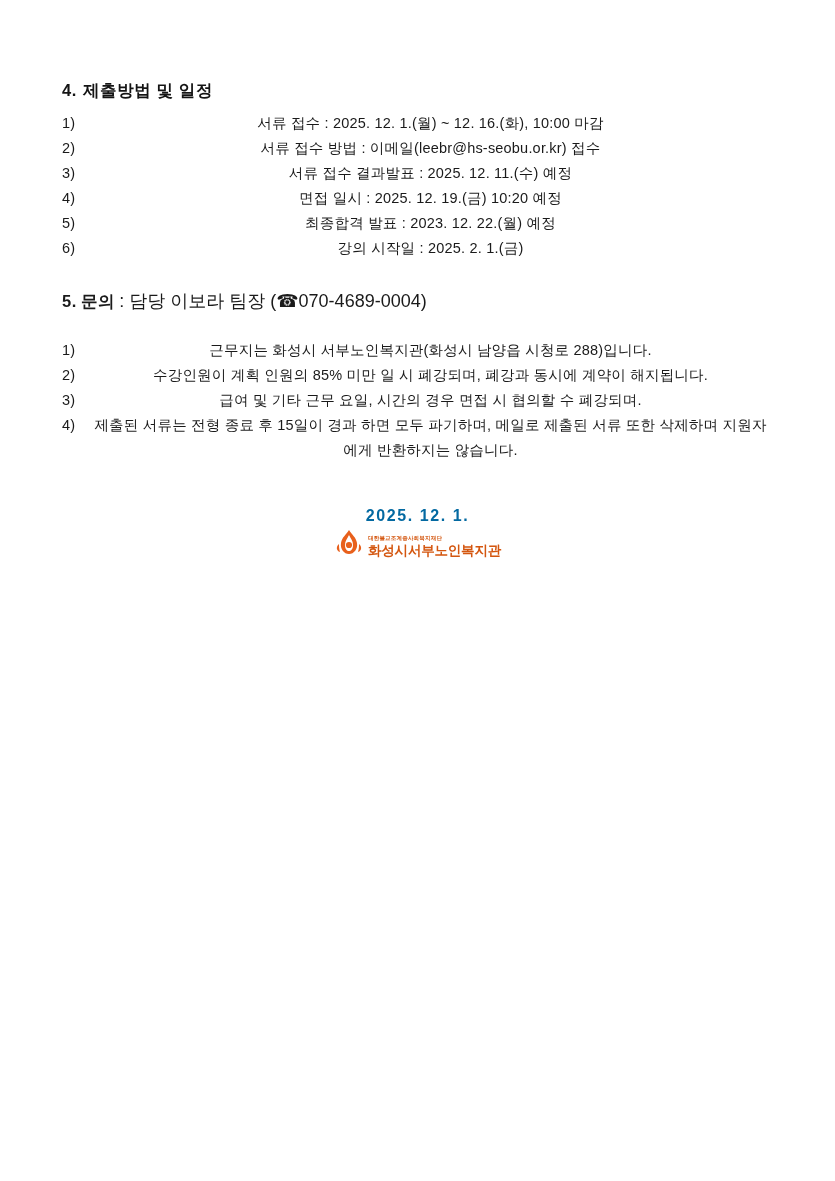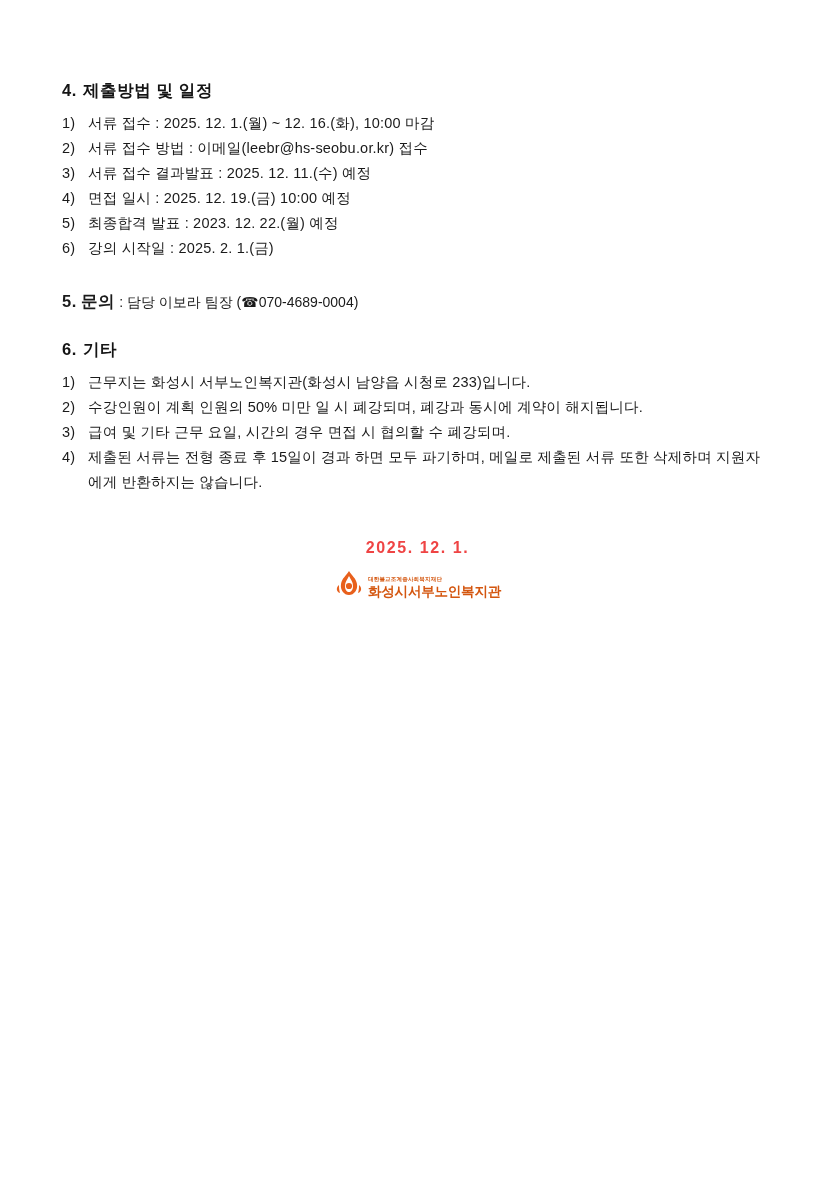--- a/index.html
+++ b/index.html
@@ -50,51 +50,52 @@
     letter-spacing: 0.2px;
     color: #1a1a1a;
   }
   ol.numlist > li .marker {
     width: 26px;
     flex: 0 0 26px;
     font-size: 14.5px;
   }
   ol.numlist > li .text {
     flex: 1 1 auto;
+    text-align: center;
   }
 
   .inquiry-line {
     font-size: 14.5px;
     line-height: 25px;
     display: flex;
     align-items: baseline;
   }
   .inquiry-line .heading-inline {
     font-size: 16.5px;
     font-weight: bold;
     letter-spacing: 0.6px;
     margin-right: 4px;
   }
   .inquiry-line .inq-body {
-    font-size: 14px;
+    font-size: 18px;
   }
 
   .gap-lg { height: 22px; }
   .gap-md { height: 18px; }
 
   .footer-block {
     margin-top: 44px;
     text-align: center;
   }
   .footer-date {
     font-size: 16px;
     font-weight: bold;
     letter-spacing: 1.6px;
-    margin-bottom: 11px;
-    color: #ef4444;
+    margin-bottom: 2px;
+    color: #0369a1;
   }
   .logo-row {
     display: inline-flex;
     align-items: center;
     gap: 4px;
   }
   .logo-mark {
     width: 30px;
     height: 30px;
     position: relative;
@@ -136,21 +137,21 @@
       <li>
         <span class="marker">2)</span>
         <span class="text">서류 접수 방법 : 이메일(leebr@hs-seobu.or.kr) 접수</span>
       </li>
       <li>
         <span class="marker">3)</span>
         <span class="text">서류 접수 결과발표 : 2025. 12. 11.(수) 예정</span>
       </li>
       <li>
         <span class="marker">4)</span>
-        <span class="text">면접 일시 : 2025. 12. 19.(금) 10:00 예정</span>
+        <span class="text">면접 일시 : 2025. 12. 19.(금) 10:20 예정</span>
       </li>
       <li>
         <span class="marker">5)</span>
         <span class="text">최종합격 발표 : 2023. 12. 22.(월) 예정</span>
       </li>
       <li>
         <span class="marker">6)</span>
         <span class="text">강의 시작일 : 2025. 2. 1.(금)</span>
       </li>
     </ol>
@@ -162,31 +163,28 @@
     <div class="inquiry-line">
       <span class="heading-inline">5.</span>
       <span class="heading-inline">문의</span>
       <span class="inq-body">: 담당 이보라 팀장 (☎070-4689-0004)</span>
     </div>
   </div>
 
   <div class="gap-md"></div>
 
   <div class="section">
-    <div class="section-heading">
-      <span class="num">6.</span><span>기타</span>
-    </div>
     <ol class="numlist">
       <li>
         <span class="marker">1)</span>
-        <span class="text">근무지는 화성시 서부노인복지관(화성시 남양읍 시청로 233)입니다.</span>
+        <span class="text">근무지는 화성시 서부노인복지관(화성시 남양읍 시청로 288)입니다.</span>
       </li>
       <li>
         <span class="marker">2)</span>
-        <span class="text">수강인원이 계획 인원의 50% 미만 일 시 폐강되며, 폐강과 동시에 계약이 해지됩니다.</span>
+        <span class="text">수강인원이 계획 인원의 85% 미만 일 시 폐강되며, 폐강과 동시에 계약이 해지됩니다.</span>
       </li>
       <li>
         <span class="marker">3)</span>
         <span class="text">급여 및 기타 근무 요일, 시간의 경우 면접 시 협의할 수 폐강되며.</span>
       </li>
       <li>
         <span class="marker">4)</span>
         <span class="text">제출된 서류는 전형 종료 후 15일이 경과 하면 모두 파기하며, 메일로 제출된 서류 또한 삭제하며 지원자에게 반환하지는 않습니다.</span>
       </li>
     </ol>

